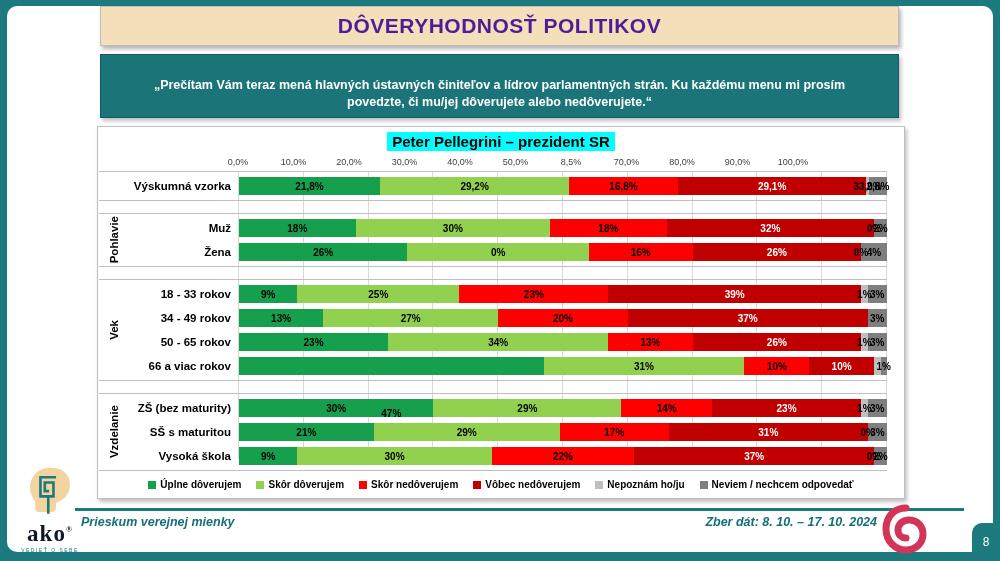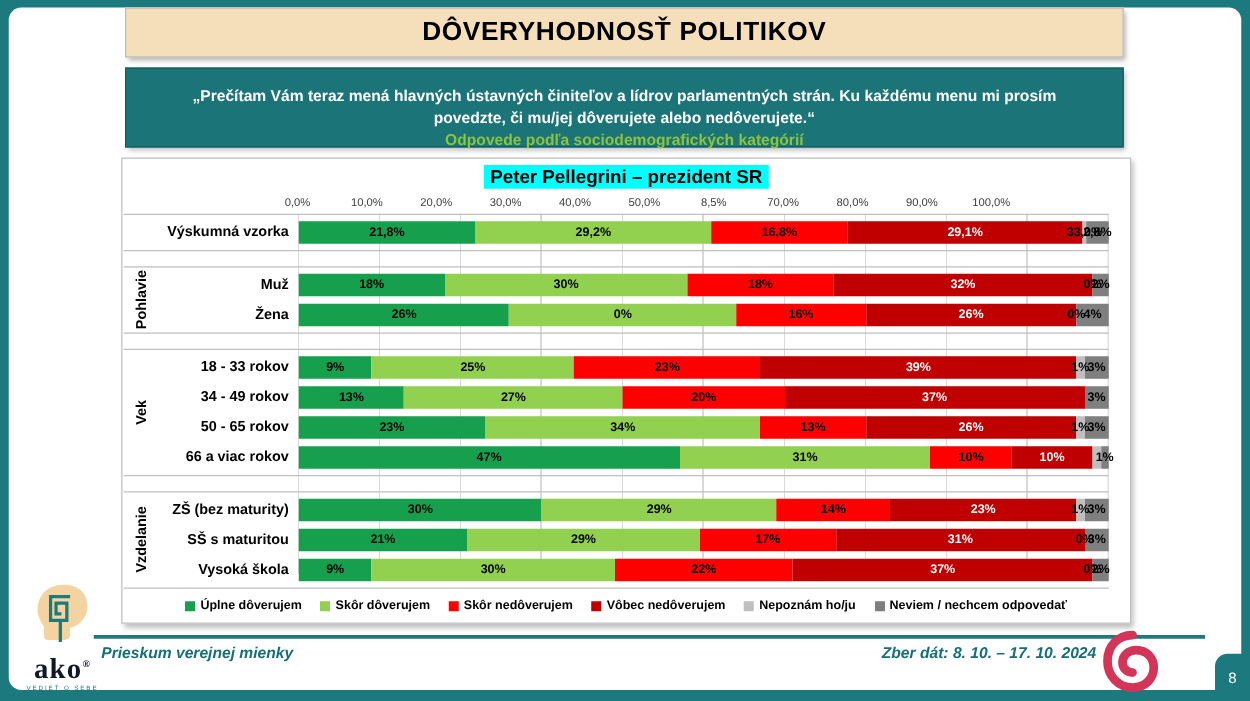--- a/index.html
+++ b/index.html
@@ -4,21 +4,21 @@
 <style>
   * { margin:0; padding:0; box-sizing:border-box; }
   body { width:1000px; height:561px; overflow:hidden; font-family:"Liberation Sans", sans-serif; }
   .slide { position:relative; width:1000px; height:561px; background:#1C7A7E; }
   .inner { position:absolute; top:6px; left:7px; right:7px; bottom:9px; background:#FFFFFF; border-radius:10px; }
 
   
   .title-band { position:absolute; left:93px; top:0px; width:799px; height:40px;
     background:#F5DFBB; border:1px solid #BDBDBD; box-shadow:2px 3px 4px rgba(0,0,0,.3);
     display:flex; align-items:center; justify-content:center; }
-  .title-band span { font-size:21px; font-weight:bold; color:#000000; letter-spacing:.5px; }
+  .title-band span { font-size:21px; font-weight:bold; color:#4c1d95; letter-spacing:.5px; }
 
   
   .quote-band { position:absolute; left:93px; top:48px; width:799px; height:64px;
     background:#1B7478; border:1px solid #0F5B60; box-shadow:2px 3px 4px rgba(0,0,0,.25);
     display:flex; flex-direction:column; align-items:center; justify-content:center; text-align:center; padding:3px 26px; }
   .quote-band .q { color:#FFFFFF; font-weight:bold; font-size:12.5px; line-height:1.35;margin-top:16px; }
   .quote-band .sub { color:#8CC43C; font-weight:bold; font-size:12.5px; margin-top:2px; }
 
   
   .chart-box { position:absolute; left:90px; top:120px; width:808px; height:373px;
@@ -69,21 +69,20 @@
 
 <div class="slide">
   <div class="inner">
 
     <div class="title-band">
       <span>DÔVERYHODNOSŤ POLITIKOV</span>
     </div>
 
     <div class="quote-band">
       <div class="q">„Prečítam Vám teraz mená hlavných ústavných činiteľov a lídrov parlamentných strán. Ku každému menu mi prosím povedzte, či mu/jej dôverujete alebo nedôverujete.“</div>
-      <div class="sub">Odpovede podľa sociodemografických kategórií</div>
     </div>
 
     <div class="chart-box">
       <div class="chart-title-wrap">
         <span>Peter Pellegrini – prezident SR</span>
       </div>
       <div class="axis">
           <span style="left: 0%;">0,0%</span>
           <span style="left: 10%;">10,0%</span>
           <span style="left: 20%;">20,0%</span>
@@ -213,21 +212,21 @@
                   <div class="seg" style="left: 96%; width: 1%; background: rgb(191, 191, 191);"></div>
                   <span class="seg-label" style="left: 96.5%; color: rgb(0, 0, 0);">1%</span>
                   <div class="seg" style="left: 97%; width: 3%; background: rgb(127, 127, 127);"></div>
                   <span class="seg-label" style="left: 98.5%; color: rgb(0, 0, 0);">3%</span>
                 </div>
               </div>
               <div class="row">
                 <div class="row-label">66 a viac rokov</div>
                 <div class="bars">
                   <div class="seg" style="left: 0%; width: 47%; background: rgb(22, 160, 77);"></div>
-                  <span class="seg-label" style="left: 23.5%; color: rgb(0, 0, 0);">47%</span>
+                  <span class="seg-label" style="left: 23.5%; color: rgb(0, 0, 0); margin-top: 47px;">47%</span>
                   <div class="seg" style="left: 47%; width: 31%; background: rgb(146, 208, 80);"></div>
                   <span class="seg-label" style="left: 62.5%; color: rgb(0, 0, 0);">31%</span>
                   <div class="seg" style="left: 78%; width: 10%; background: rgb(254, 0, 0);"></div>
                   <span class="seg-label" style="left: 83%; color: rgb(0, 0, 0);">10%</span>
                   <div class="seg" style="left: 88%; width: 10%; background: rgb(192, 0, 0);"></div>
                   <span class="seg-label" style="left: 93%; color: rgb(255, 255, 255);">10%</span>
                   <div class="seg" style="left: 98%; width: 1%; background: rgb(191, 191, 191);"></div>
                   <div class="seg" style="left: 99%; width: 1%; background: rgb(127, 127, 127);"></div>
                   <span class="seg-label" style="left: 99.5%; color: rgb(0, 0, 0);">1%</span>
                 </div>

